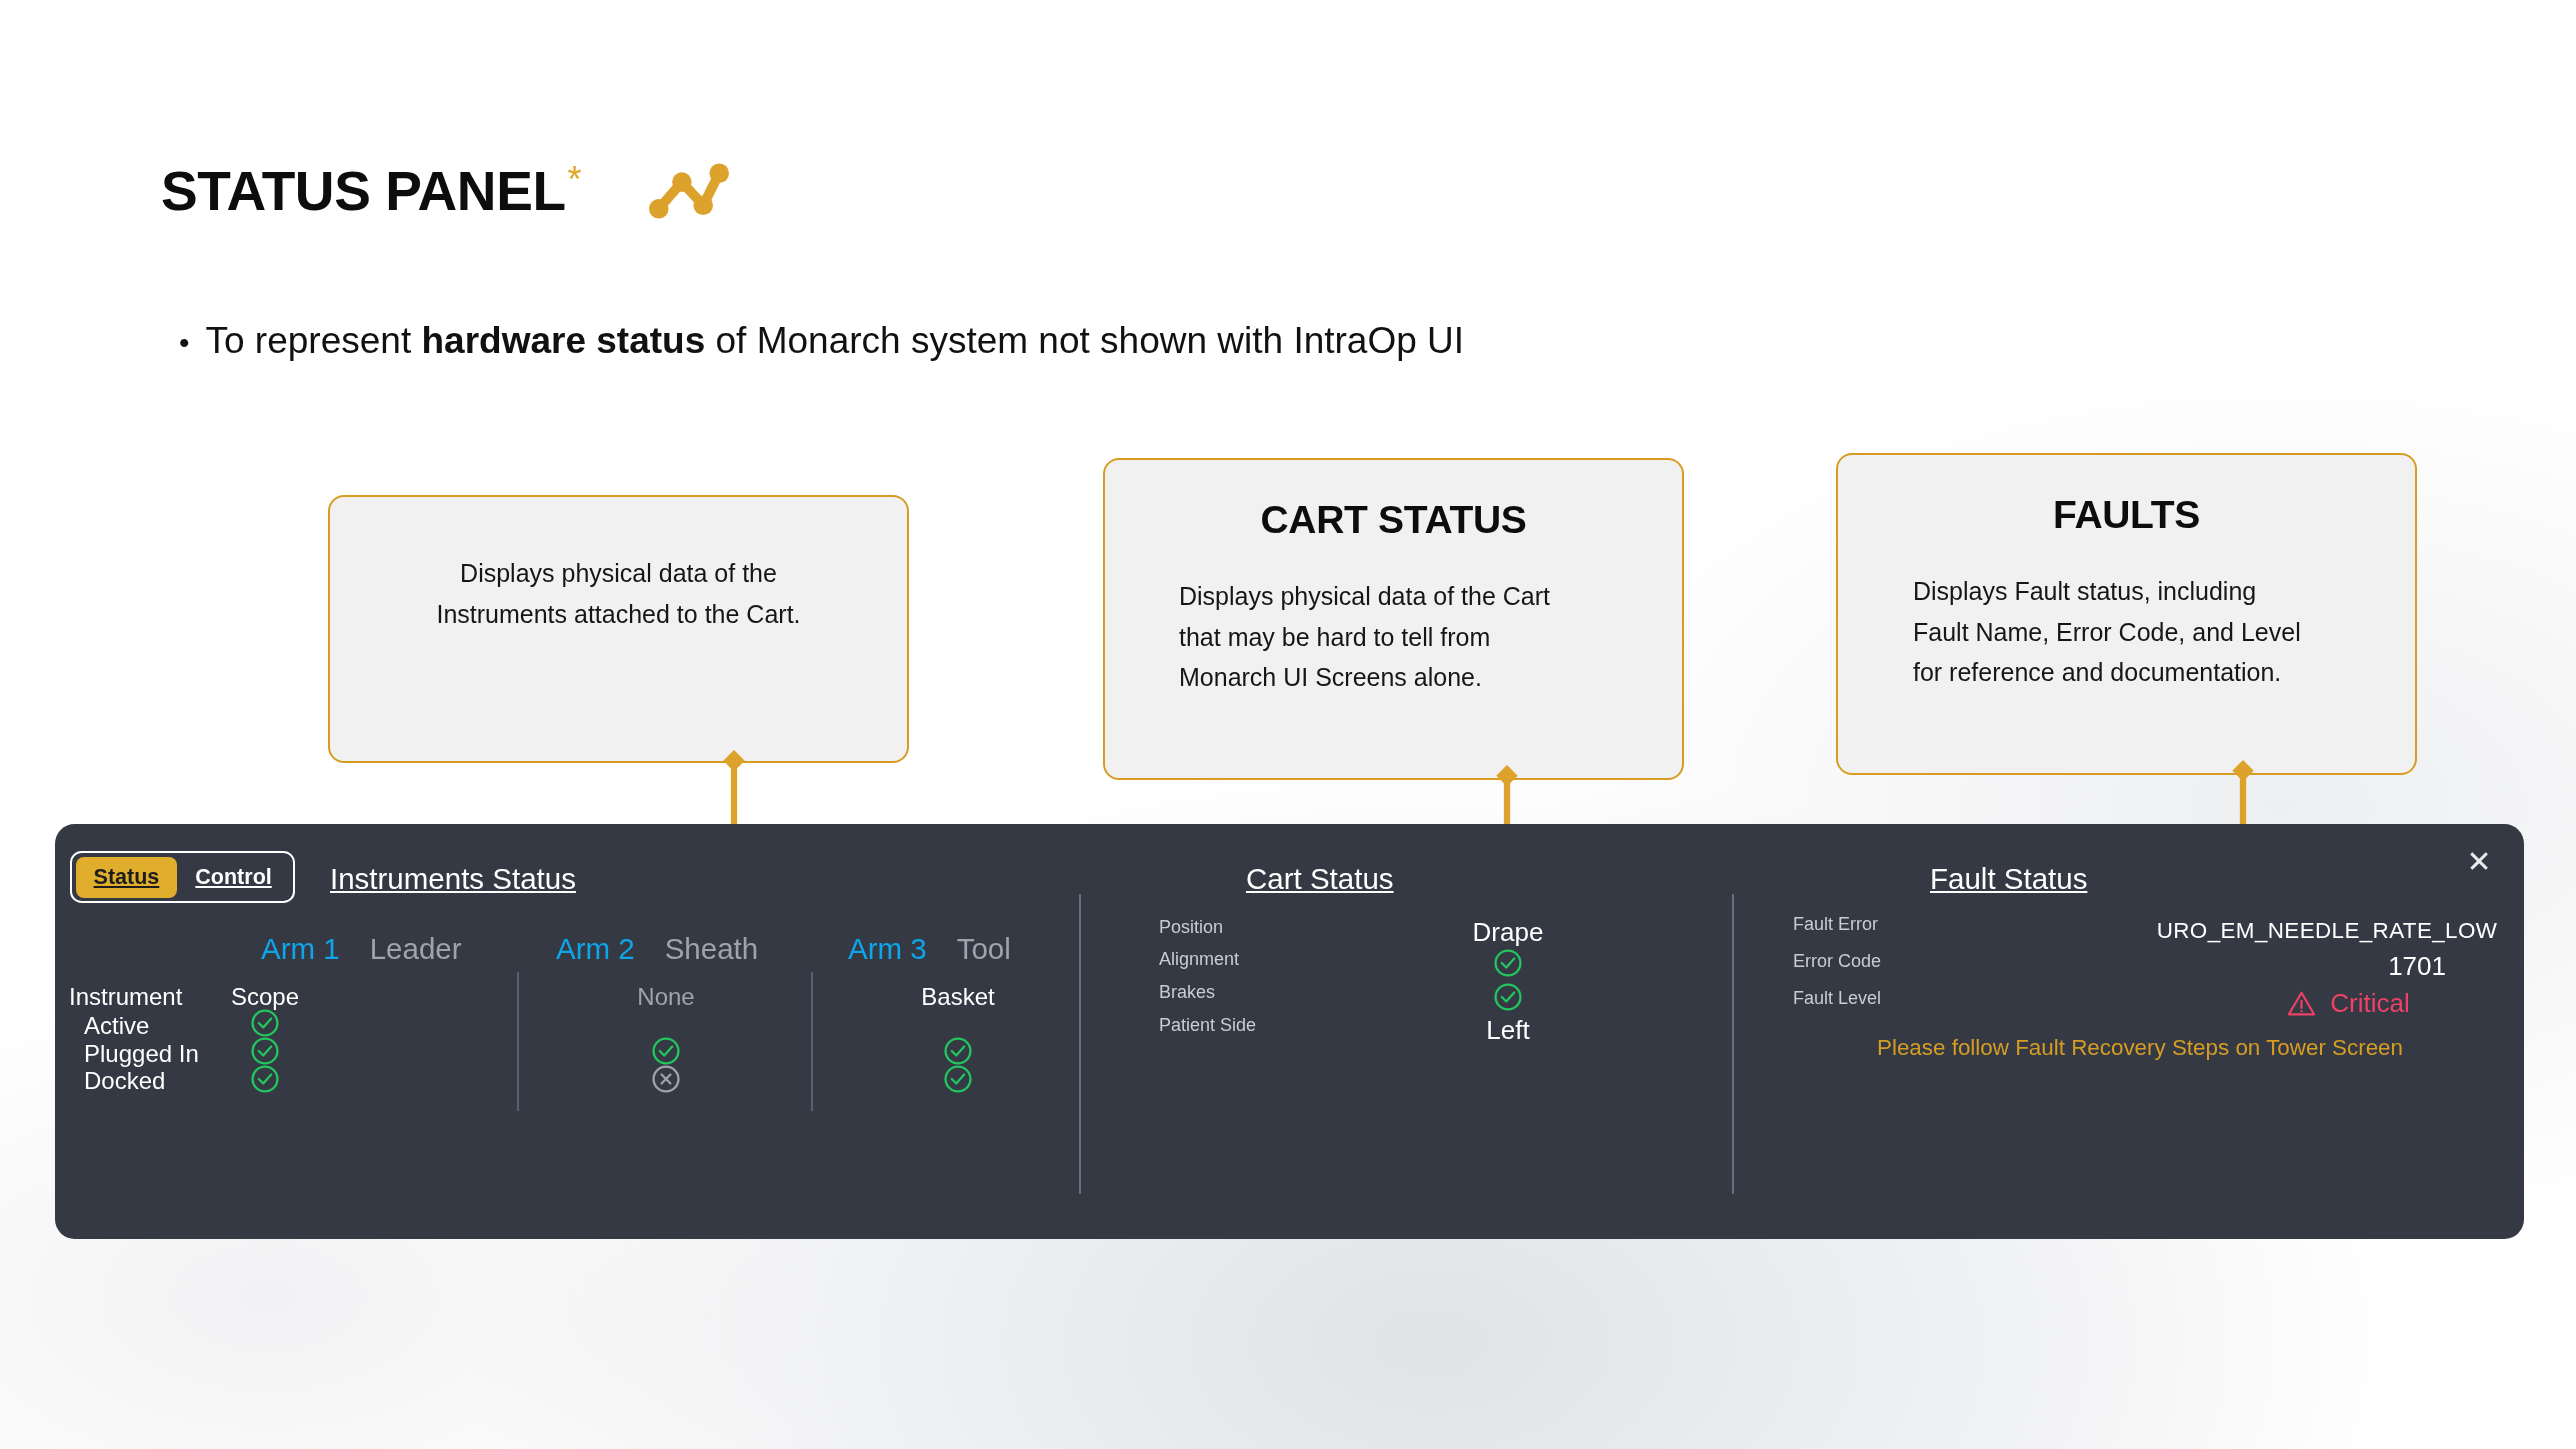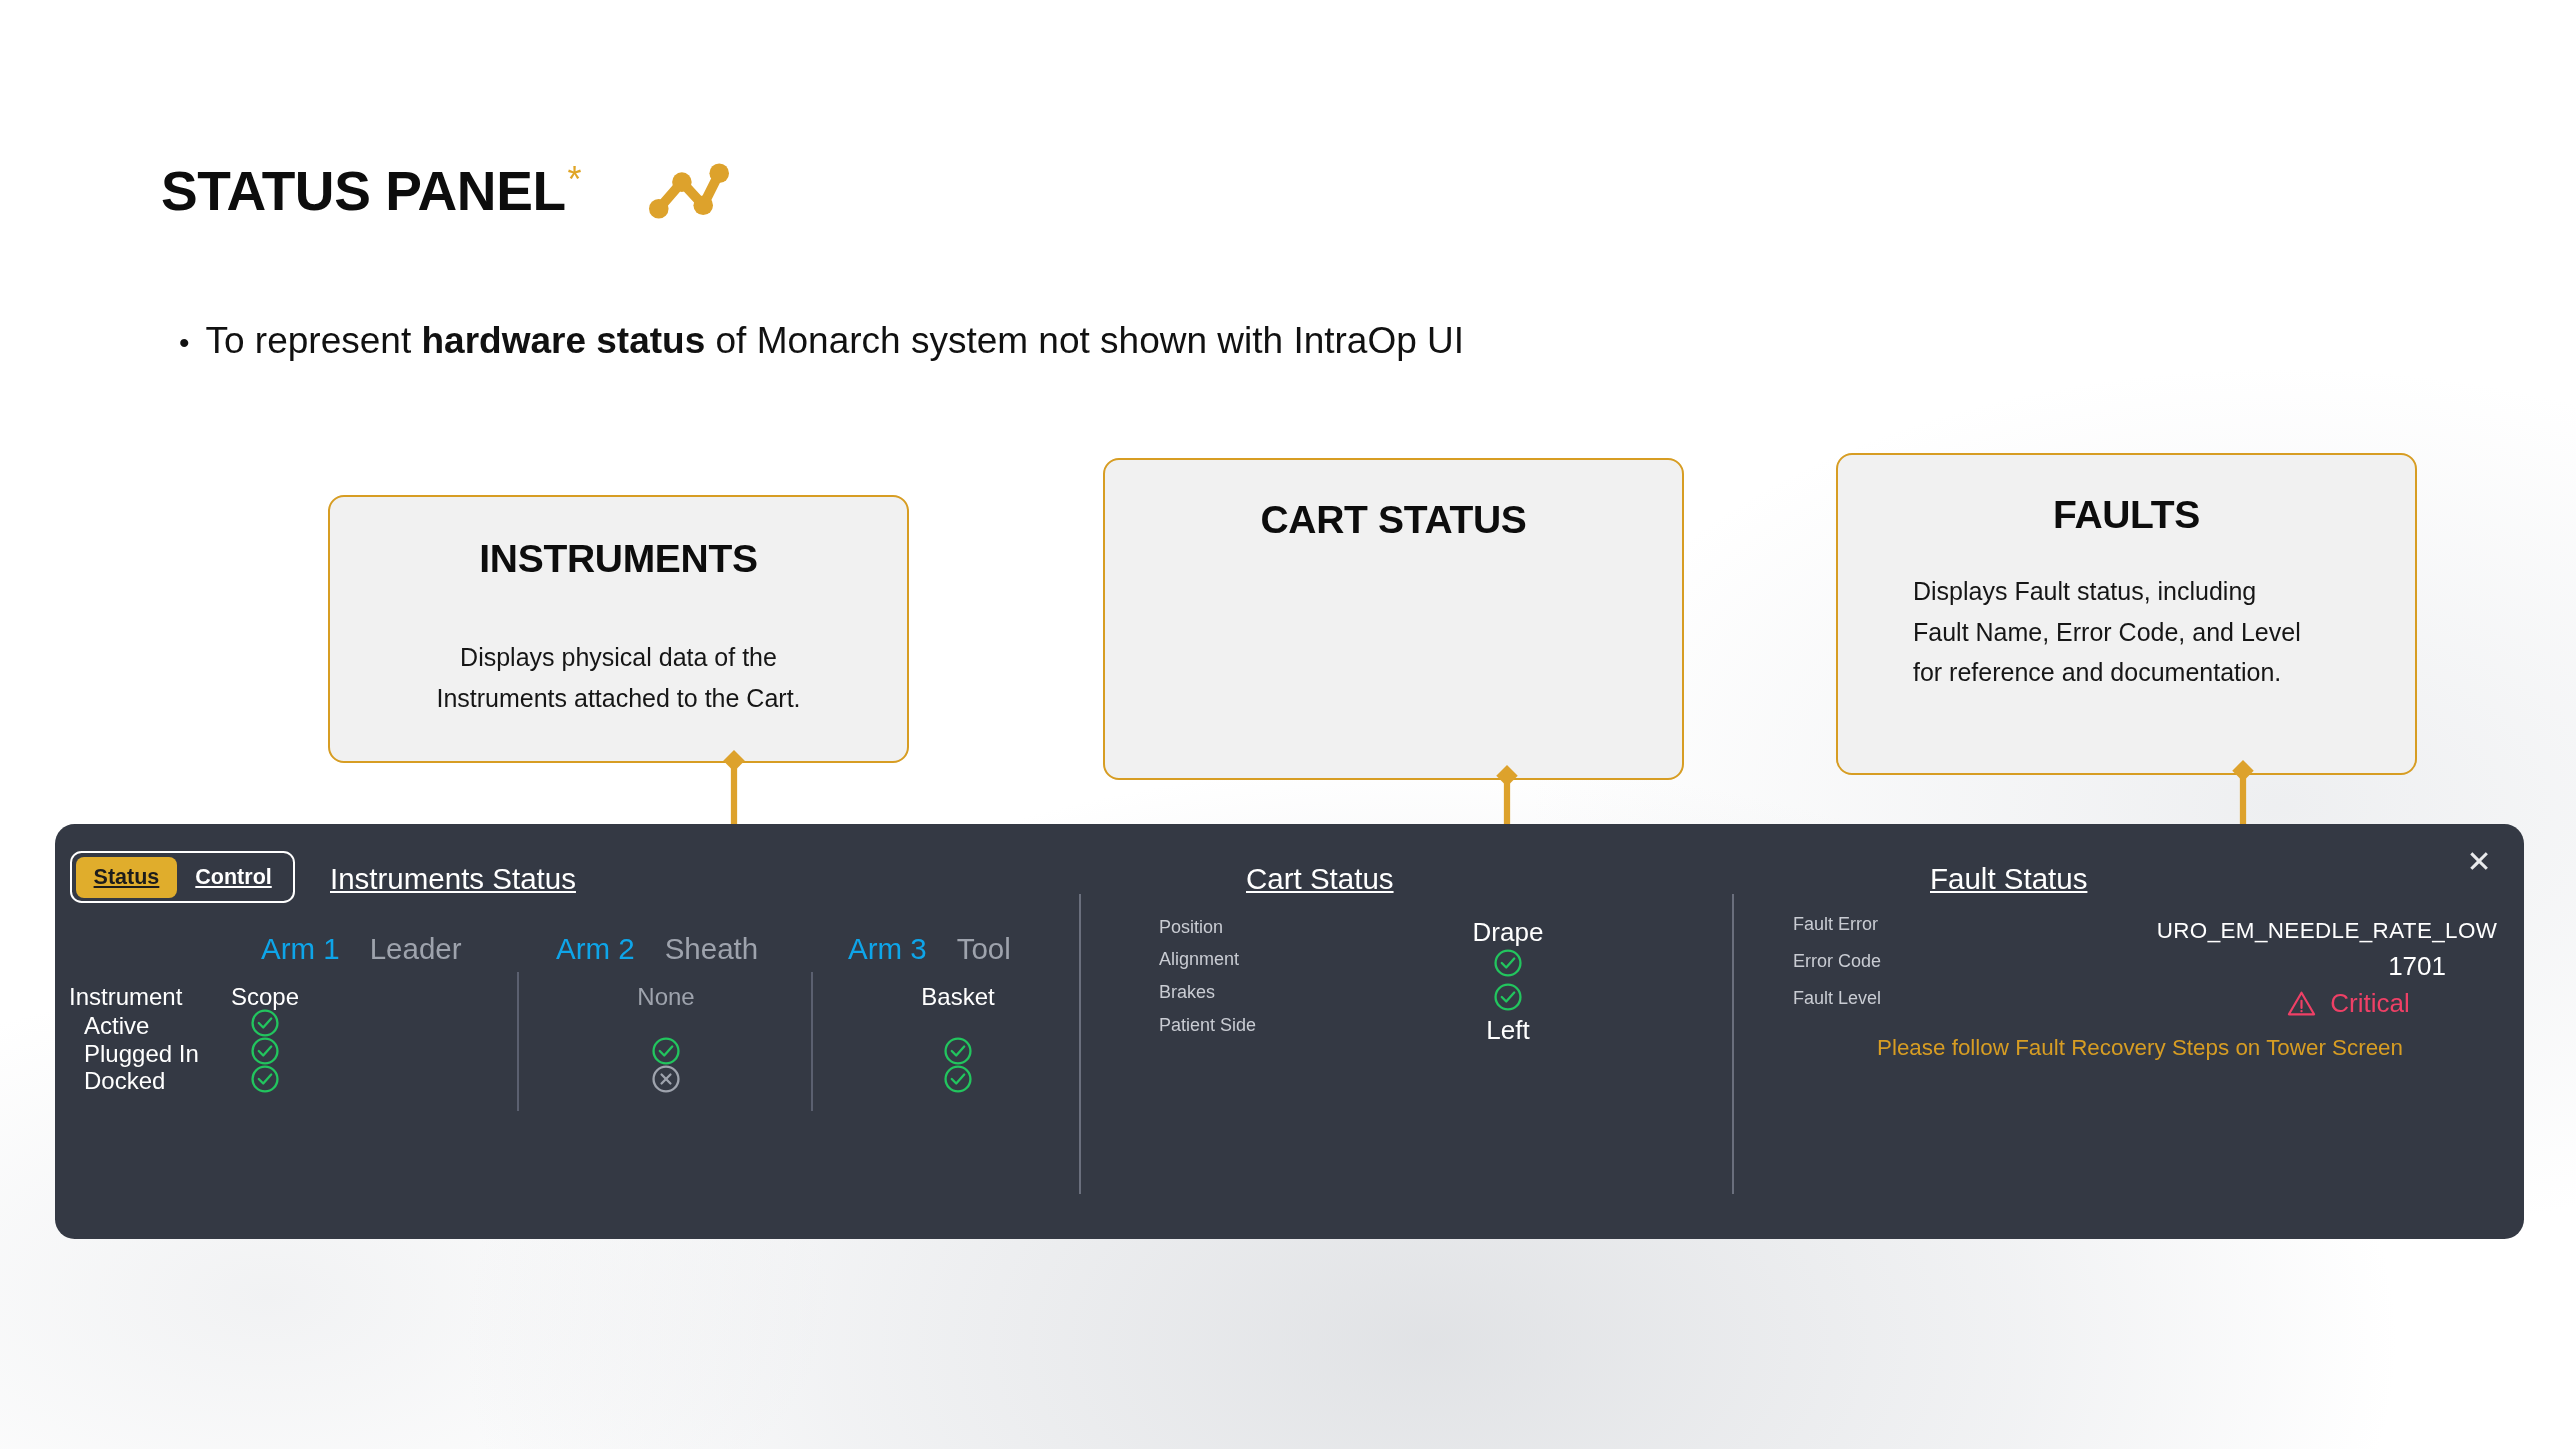--- a/index.html
+++ b/index.html
@@ -145,29 +145,33 @@
     </svg>
   </span>
 </div>
 
 <div class="bullet-row">
   <span class="bullet-dot">•</span>
   <span class="bullet-text"><span>To represent </span><b>hardware status</b><span> of Monarch system not shown with IntraOp UI</span></span>
 </div>
 
 <div class="callout" id="callout-instruments">
-  <h3>INSTRUMENTS</h3>
   <p>
     <span>Displays physical data of the</span><br>
     <span>Instruments attached to the Cart.</span>
   </p>
 </div>
 
 <div class="callout" id="callout-cart">
   <h3>CART STATUS</h3>
+  <p>
+    <span>Displays physical data of the Cart</span><br>
+    <span>that may be hard to tell from</span><br>
+    <span>Monarch UI Screens alone.</span>
+  </p>
 </div>
 
 <div class="callout" id="callout-faults">
   <h3>FAULTS</h3>
   <p>
     <span>Displays Fault status, including</span><br>
     <span>Fault Name, Error Code, and Level</span><br>
     <span>for reference and documentation.</span>
   </p>
 </div>

